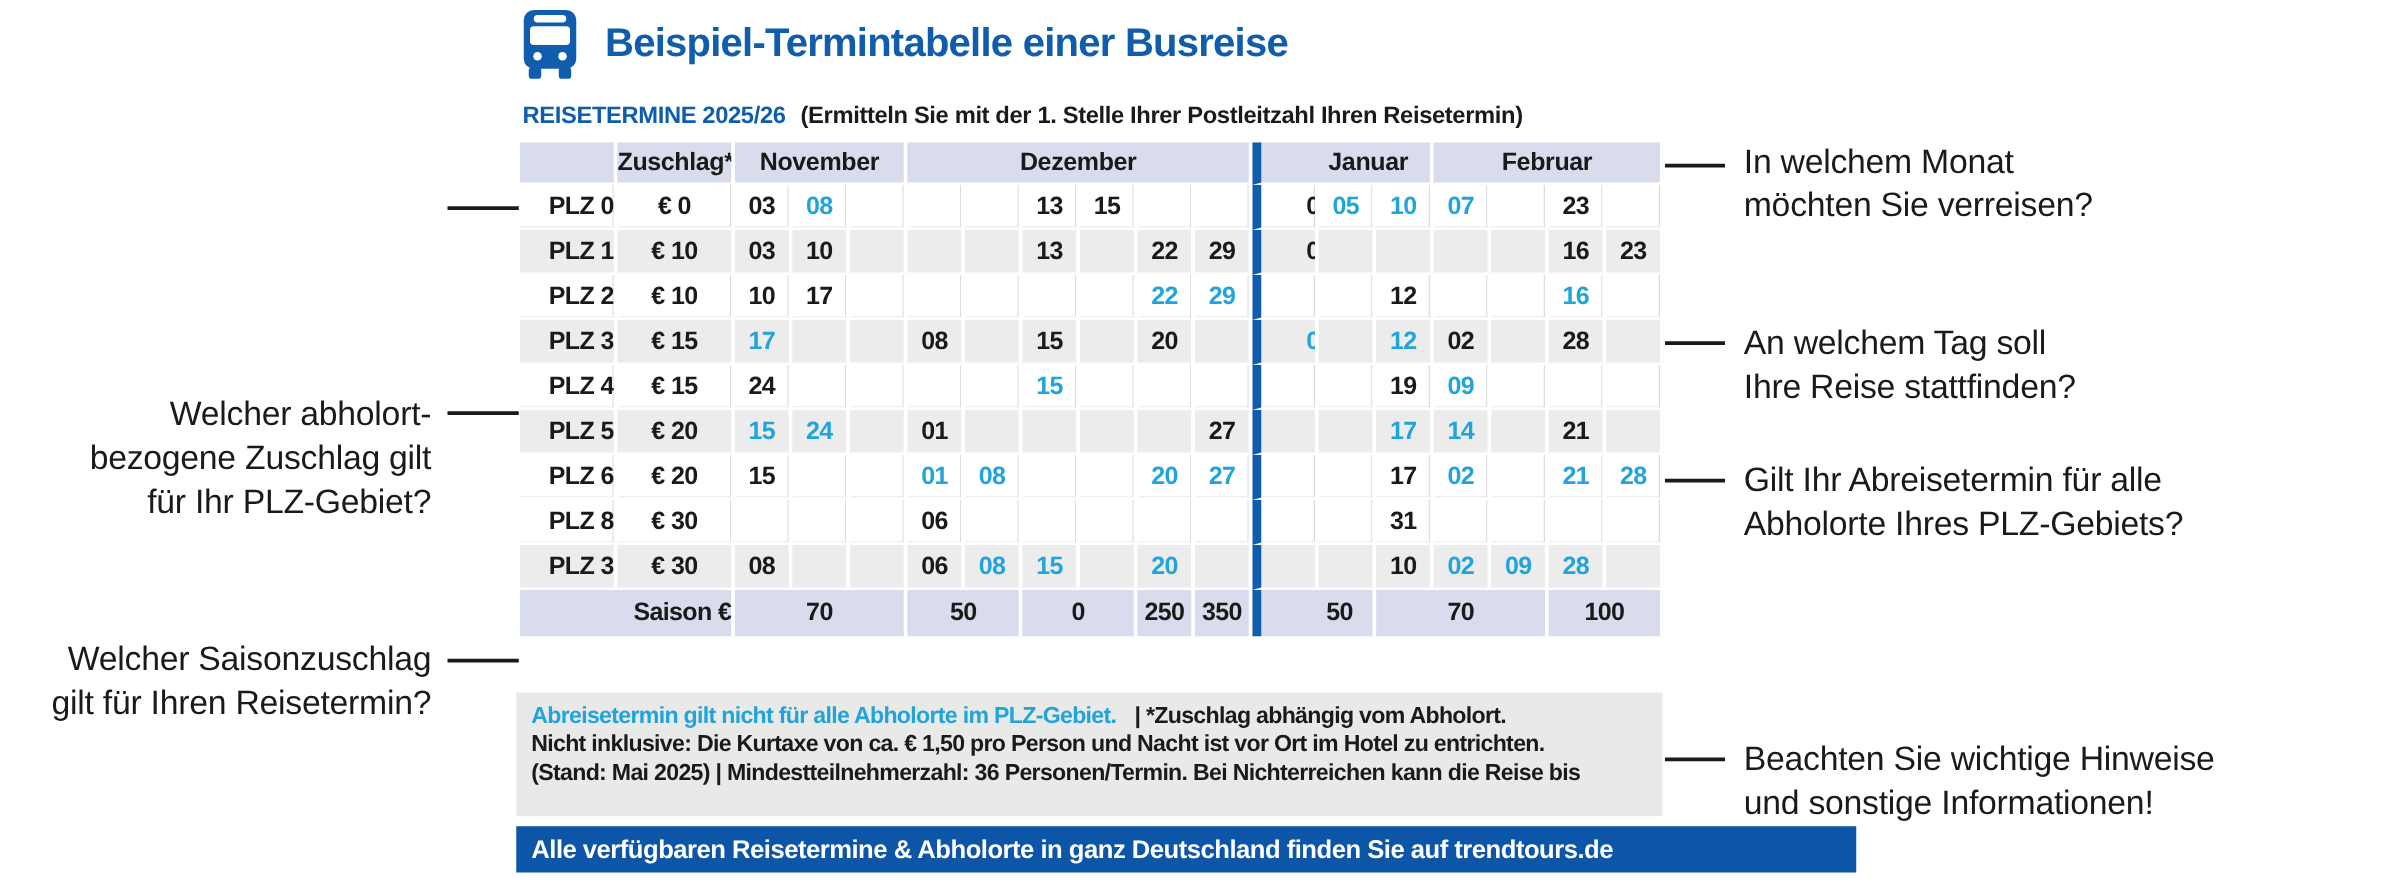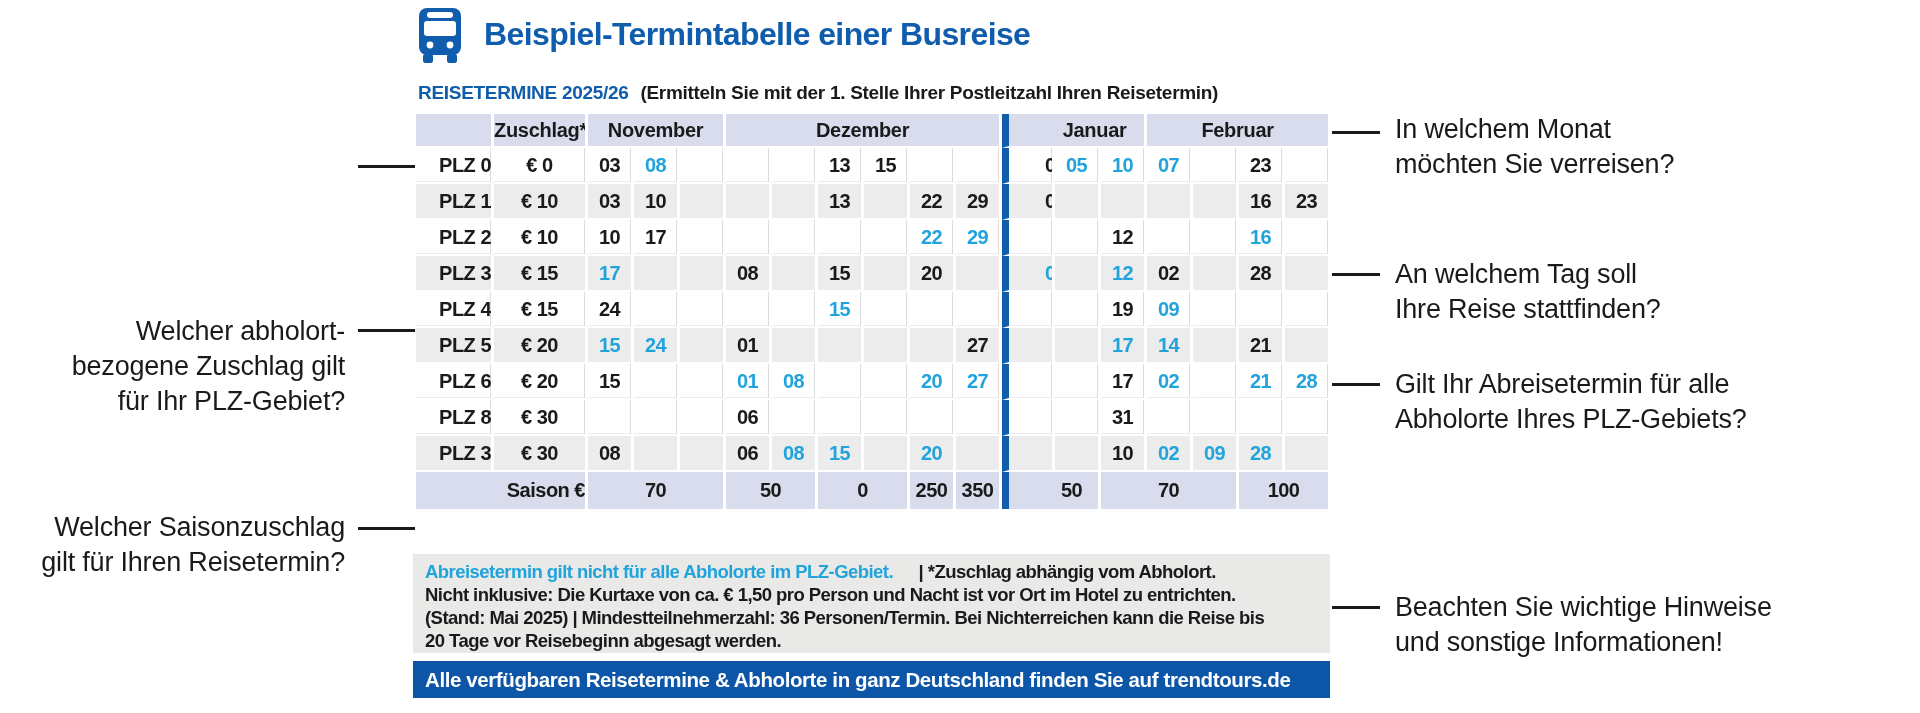--- a/index.html
+++ b/index.html
@@ -70,21 +70,21 @@
   
   .footer-box {
     position:absolute; left:413px; top:554px; width:917px; height:99px;
     background:#e9e9e7; box-sizing:border-box; padding:6px 12px 0 12px;
   }
   .footer-box .fline {
     font-size:18.5px; font-weight:700; line-height:23px; letter-spacing:-0.55px; white-space:nowrap;
   }
   .footer-box .cyan { color:#21a3dc; }
   .footer-bar {
-    position:absolute; left:413px; top:661px; width:917px; height:37px;
+    position:absolute; left:413px; top:661px; width:1072px; height:37px;
     background:#0d55a7; color:#ffffff; box-sizing:border-box;
     font-size:20.5px; font-weight:700; line-height:37px; padding-left:12px;
     letter-spacing:-0.4px; white-space:nowrap;
   }
 </style>
 </head>
 <body>
 
 <div class="canvas">
 
@@ -351,21 +351,20 @@
   <div class="callout cl-2"></div>
   <div class="callout cl-3"></div>
   <div class="callout cr-1"></div>
   <div class="callout cr-2"></div>
   <div class="callout cr-3"></div>
   <div class="callout cr-4"></div>
 
   <div class="footer-box">
     <div class="fline">
       <span class="cyan">Abreisetermin gilt nicht für alle Abholorte im PLZ-Gebiet.</span>
-      <span style="margin-left:21px;">| *Zuschlag abhängig vom Abholort.</span>
+      <span style="margin-left:10px;">| *Zuschlag abhängig vom Abholort.</span>
     </div>
     <div class="fline">Nicht inklusive: Die Kurtaxe von ca. € 1,50 pro Person und Nacht ist vor Ort im Hotel zu entrichten.</div>
     <div class="fline">(Stand: Mai 2025)  |  Mindestteilnehmerzahl: 36 Personen/Termin. Bei Nichterreichen kann die Reise bis</div>
-    <div class="fline">20 Tage vor Reisebeginn abgesagt werden.</div>
   </div>
   <div class="footer-bar">Alle verfügbaren Reisetermine &amp; Abholorte in ganz Deutschland finden Sie auf trendtours.de</div>
 
 </div>
 
 </body></html>

